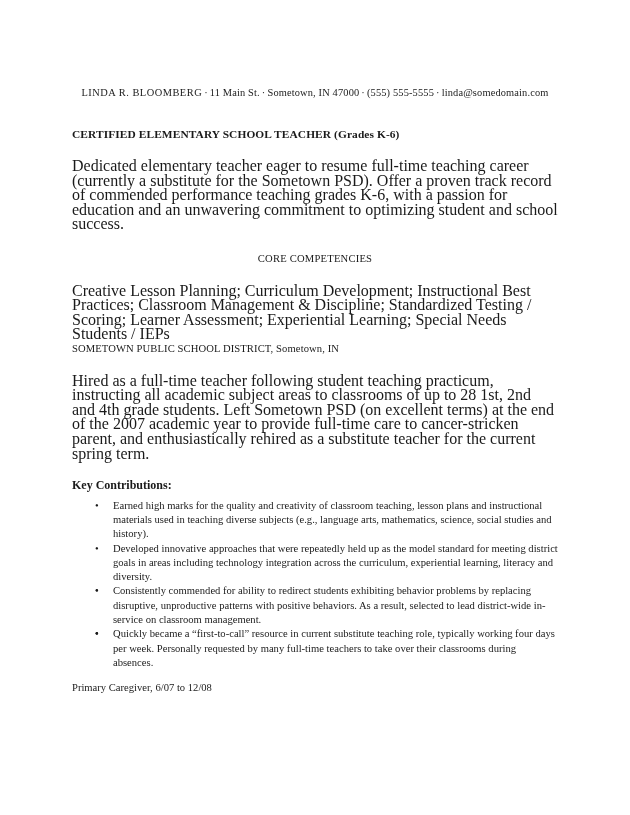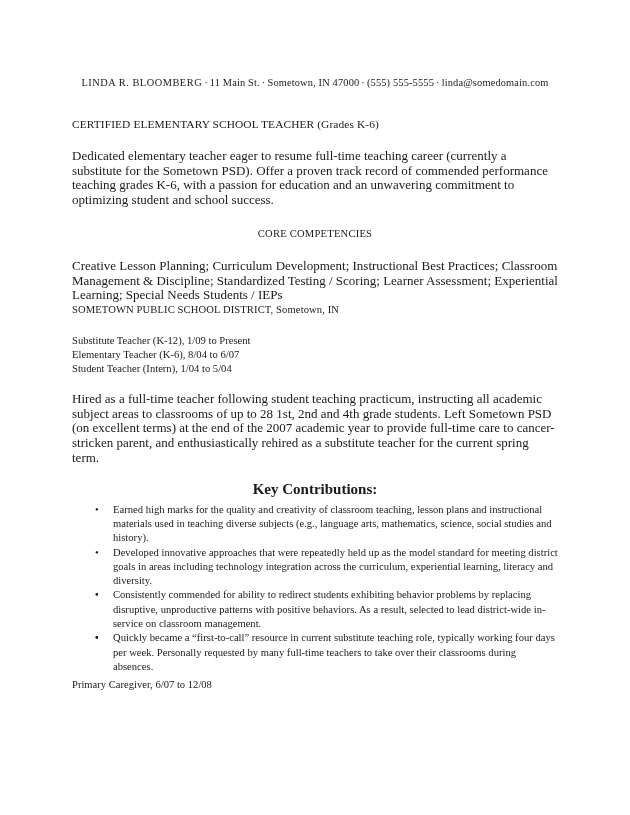--- a/index.html
+++ b/index.html
@@ -19,50 +19,50 @@
     width: 630px;
     height: 815px;
     background: #ffffff;
     box-sizing: border-box;
     padding: 0;
     overflow: hidden;
   }
   .content {
     position: absolute;
     left: 72px;
-    top: 4px;
+    top: 14px;
     width: 486px;
   }
 
   
   .contact-line {
     text-align: center;
     font-size: 10.4px;
     line-height: 14px;
     letter-spacing: 0.15px;
     margin-top: 72px;
     white-space: nowrap;
   }
   .contact-name { letter-spacing: 0.5px; }
   .sep {
     padding: 0 2px;
   }
 
   
   .headline {
-    font-weight: normal;
+    font-weight: bold;
     font-size: 11.4px;
     line-height: 15px;
     margin-top: 27px;
     letter-spacing: 0.1px;
   }
 
   
   .para {
-    font-size: 13px;
+    font-size: 16px;
     line-height: 14.6px;
     text-align: left;
     margin-top: 17px;
   }
 
   .section-plain {
     font-size: 10.6px;
     line-height: 14.6px;
     margin-top: 20px;
     letter-spacing: 0.2px;
@@ -72,24 +72,23 @@
   .section-bold {
     font-weight: bold;
     font-size: 11.4px;
     line-height: 15px;
     margin-top: 22px;
     letter-spacing: 0.1px;
   }
 
   .subhead-bold {
     font-weight: bold;
-    font-size: 15px;
+    font-size: 12px;
     line-height: 14.6px;
     margin-top: 17px;
-    text-align: center;
   }
 
   .org-line {
     font-size: 10.6px;
     line-height: 14.6px;
     letter-spacing: 0.1px;
   }
 
   .role-list {
     margin-top: 17px;
@@ -116,21 +115,21 @@
     position: absolute;
     left: 23px;
     top: 0;
     font-size: 10.6px;
     line-height: 14.3px;
   }
 
   .caregiver-head {
     font-size: 10.6px;
     line-height: 14.6px;
-    margin-top: 4px;
+    margin-top: 11px;
   }
 </style>
 </head>
 <body>
 
 <div class="page">
   <div class="content">
 
     <div class="contact-line">
       <span class="contact-name">LINDA R. BLOOMBERG</span><span class="sep">·</span><span>11 Main St.</span><span class="sep">·</span><span>Sometown, IN 47000</span><span class="sep">·</span><span>(555) 555-5555</span><span class="sep">·</span><span>linda@somedomain.com</span>
@@ -140,25 +139,20 @@
 
     <div class="para">Dedicated elementary teacher eager to resume full-time teaching career (currently a substitute for the Sometown PSD). Offer a proven track record of commended performance teaching grades K-6, with a passion for education and an unwavering commitment to optimizing student and school success.</div>
 
     <div class="section-plain">CORE COMPETENCIES</div>
 
     <div class="para">Creative Lesson Planning; Curriculum Development; Instructional Best Practices; Classroom Management &amp; Discipline; Standardized Testing / Scoring; Learner Assessment; Experiential Learning; Special Needs Students / IEPs</div>
 
 
     <div class="org-line">SOMETOWN PUBLIC SCHOOL DISTRICT, Sometown, IN</div>
 
-    <div class="role-list">
-      <div class="role-line">Substitute Teacher (K-12), 1/09 to Present</div>
-      <div class="role-line">Elementary Teacher (K-6), 8/04 to 6/07</div>
-      <div class="role-line">Student Teacher (Intern), 1/04 to 5/04</div>
-    </div>
 
     <div class="para">Hired as a full-time teacher following student teaching practicum, instructing all academic subject areas to classrooms of up to 28 1st, 2nd and 4th grade students. Left Sometown PSD (on excellent terms) at the end of the 2007 academic year to provide full-time care to cancer-stricken parent, and enthusiastically rehired as a substitute teacher for the current spring term.</div>
 
     <div class="subhead-bold">Key Contributions:</div>
 
     <ul class="bullets">
       <li><span class="dot">•</span><span>Earned high marks for the quality and creativity of classroom teaching, lesson plans and instructional materials used in teaching diverse subjects (e.g., language arts, mathematics, science, social studies and history).</span></li>
       <li><span class="dot">•</span><span>Developed innovative approaches that were repeatedly held up as the model standard for meeting district goals in areas including technology integration across the curriculum, experiential learning, literacy and diversity.</span></li>
       <li><span class="dot">•</span></li>
       <li><span class="dot">•</span><span>Consistently commended for ability to redirect students exhibiting behavior problems by replacing disruptive, unproductive patterns with positive behaviors. As a result, selected to lead district-wide in-service on classroom management.</span></li>

